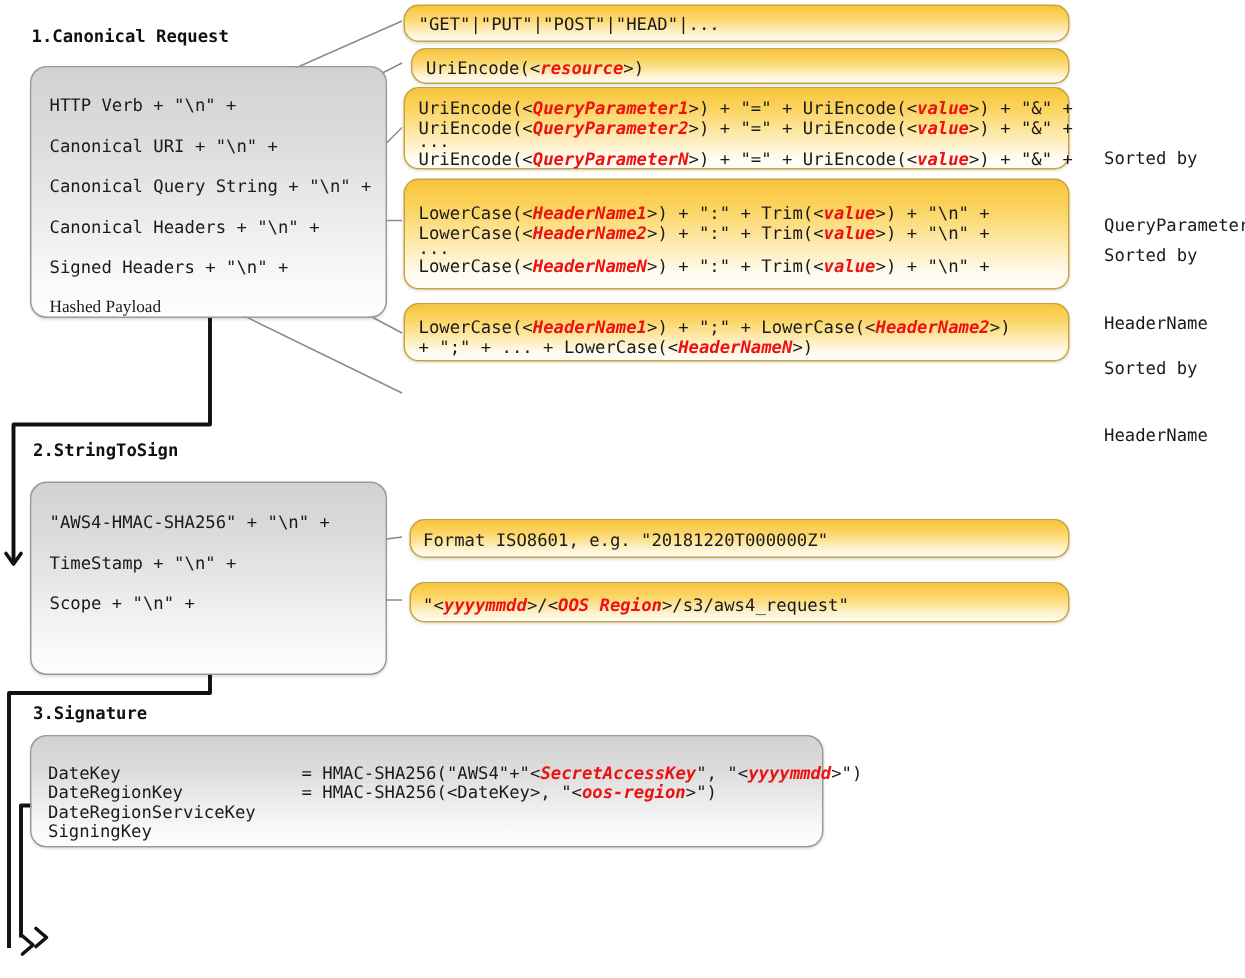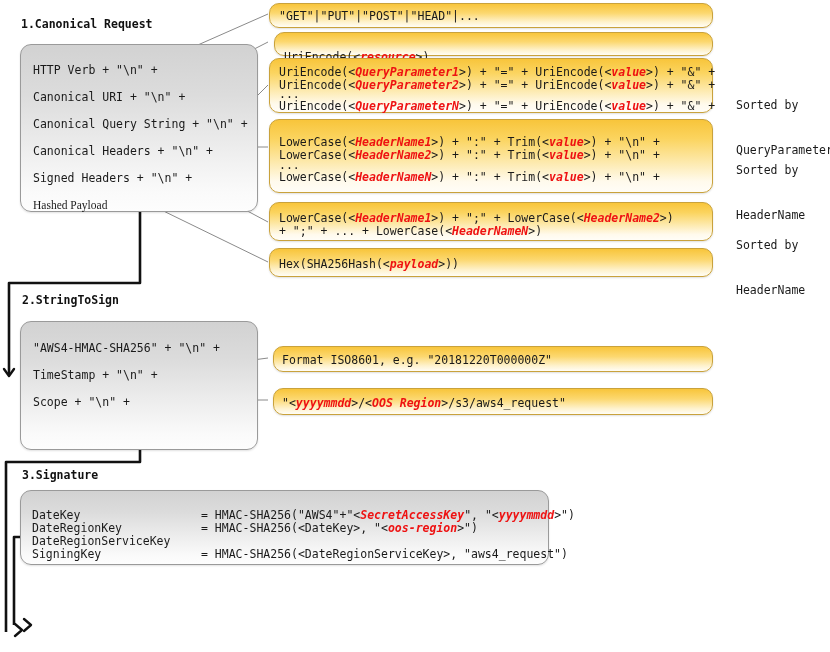--- a/index.html
+++ b/index.html
@@ -134,21 +134,21 @@
     <span class="line" style="left:12px; top:100px;">Canonical Headers + "\n" +</span>
     <span class="line" style="left:12px; top:127px;">Signed Headers + "\n" +</span>
     <span class="line" style="left:12px; top:154px;font-family:Liberation Serif, serif;">Hashed Payload</span>
   </div>
 
   <div class="yellow-box short" style="left:269px; top:3px; width:444px; height:25px;">
     <span class="line" style="left:9px; top:6px;">"GET"|"PUT"|"POST"|"HEAD"|...</span>
   </div>
 
   <div class="yellow-box short" style="left:274px; top:32px; width:439px; height:24px;">
-    <span class="line" style="left:9px; top:18px;text-align:right;"><span>UriEncode(&lt;</span><em>resource</em><span>&gt;)</span></span>
+    <span class="line" style="left:9px; top:6px;text-align:right;"><span>UriEncode(&lt;</span><em>resource</em><span>&gt;)</span></span>
   </div>
 
   <div class="yellow-box tall" style="left:269px; top:58px; width:444px; height:55px;">
     <span class="line" style="left:9px; top:7px;"><span>UriEncode(&lt;</span><em>QueryParameter1</em><span>&gt;) + "=" + UriEncode(&lt;</span><em>value</em><span>&gt;) + "&amp;" +</span></span>
     <span class="line" style="left:9px; top:20px;"><span>UriEncode(&lt;</span><em>QueryParameter2</em><span>&gt;) + "=" + UriEncode(&lt;</span><em>value</em><span>&gt;) + "&amp;" +</span></span>
     <span class="line" style="left:9px; top:29px;">...</span>
     <span class="line" style="left:9px; top:41px;"><span>UriEncode(&lt;</span><em>QueryParameterN</em><span>&gt;) + "=" + UriEncode(&lt;</span><em>value</em><span>&gt;) + "&amp;" +</span></span>
   </div>
 
   <div class="yellow-box tall" style="left:269px; top:119px; width:444px; height:74px;">
@@ -156,23 +156,20 @@
     <span class="line" style="left:9px; top:29px;"><span>LowerCase(&lt;</span><em>HeaderName2</em><span>&gt;) + ":" + Trim(&lt;</span><em>value</em><span>&gt;) + "\n" +</span></span>
     <span class="line" style="left:9px; top:39px;">...</span>
     <span class="line" style="left:9px; top:51px;"><span>LowerCase(&lt;</span><em>HeaderNameN</em><span>&gt;) + ":" + Trim(&lt;</span><em>value</em><span>&gt;) + "\n" +</span></span>
   </div>
 
   <div class="yellow-box tall" style="left:269px; top:202px; width:444px; height:39px;">
     <span class="line" style="left:9px; top:9px;"><span>LowerCase(&lt;</span><em>HeaderName1</em><span>&gt;) + ";" + LowerCase(&lt;</span><em>HeaderName2</em><span>&gt;)</span></span>
     <span class="line" style="left:9px; top:22px;"><span>+ ";" + ... + LowerCase(&lt;</span><em>HeaderNameN</em><span>&gt;)</span></span>
   </div>
 
-  <div class="yellow-box short" style="left:269px; top:248px; width:444px; height:29px;">
-    <span class="line" style="left:9px; top:9px;"><span>Hex(SHA256Hash(&lt;</span><em>payload</em><span>&gt;))</span></span>
-  </div>
 
   <div class="note" style="left:736px; top:68px;">
     <div>Sorted by</div>
     <div>QueryParameter</div>
   </div>
   <div class="note" style="left:736px; top:133px;">
     <div>Sorted by</div>
     <div>HeaderName</div>
   </div>
   <div class="note" style="left:736px; top:208px;">
@@ -199,17 +196,16 @@
   <div class="section-title" style="left:22px; top:468px;">3.Signature</div>
 
   <div class="gray-box" style="left:20px; top:490px; width:529px; height:75px;">
     <span class="line" style="left:11px; top:18px;"><span>DateKey</span><span style="display:inline-block;width:0;"></span><span class="pad1"></span></span>
     <span class="line" style="left:11px; top:31px;"><span>DateRegionKey</span></span>
     <span class="line" style="left:11px; top:44px;"><span>DateRegionServiceKey</span></span>
     <span class="line" style="left:11px; top:57px;"><span>SigningKey</span></span>
 
     <span class="line" style="left:180px; top:18px;"><span>= HMAC-SHA256("AWS4"+"</span><span>&lt;</span><em>SecretAccessKey</em><span>", "&lt;</span><em>yyyymmdd</em><span>&gt;")</span></span>
     <span class="line" style="left:180px; top:31px;"><span>= HMAC-SHA256(&lt;DateKey&gt;, "&lt;</span><em>oos-region</em><span>&gt;")</span></span>
-    <span class="line" style="left:180px; top:57px;"><span>= HMAC-SHA256(&lt;DateRegionServiceKey&gt;, "aws4_request")</span><em></em><span></span></span>
   </div>
 
 
 </div>
 
 </body></html>

